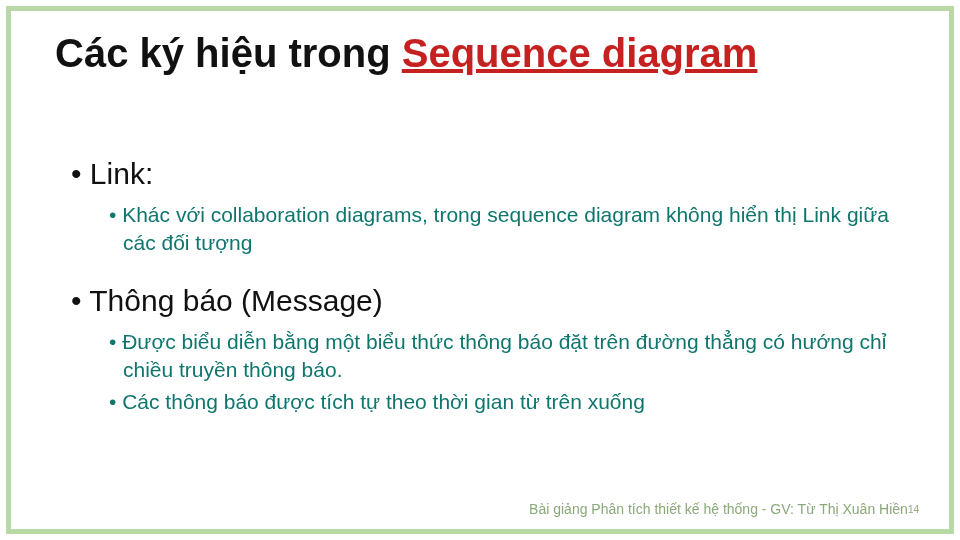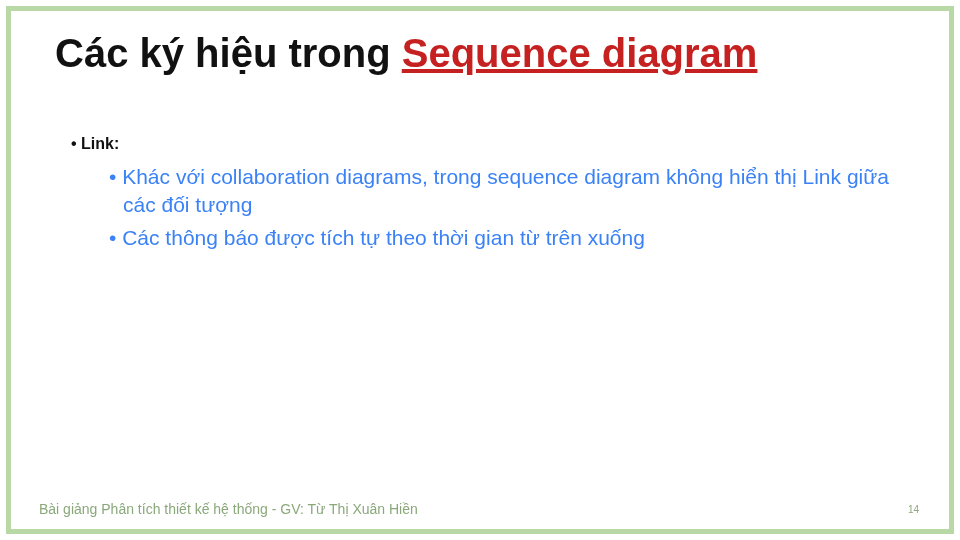--- a/index.html
+++ b/index.html
@@ -35,32 +35,32 @@
     color: #c62121;
     text-decoration: underline;
   }
   .content {
     position: absolute;
     top: 120px;
     left: 60px;
     right: 55px;
   }
   .h1 {
-    font-size: 16px;
-    font-weight: 700;
+    font-size: 30px;
+    font-weight: 400;
     color: #111;
-    margin-top: 4px;
+    margin-top: 26px;
     margin-bottom: 10px;
   }
   .h1::before {
     content: "• ";
   }
   .line {
     font-size: 21px;
-    color: #3b82f6;
+    color: #0f766e;
     margin-left: 38px;
     margin-bottom: 4px;
     line-height: 1.35;
     text-indent: -14px;
     padding-left: 14px;
   }
   .line::before {
     content: "• ";
   }
   .colon { color: #111; }
@@ -68,24 +68,23 @@
     position: absolute;
     bottom: 12px;
     left: 0;
     right: 0;
     display: flex;
     align-items: center;
     padding: 0 30px 0 0;
   }
   .footer-text {
     flex: 1;
-    text-align: left;
+    text-align: right;
     font-size: 14px;
     color: #8aa87a;
-    margin-left: 28px;
   }
   .page-num {
     font-size: 10px;
     color: #8aa87a;
   }
 </style>
 </head>
 <body>
 
 <div class="slide">
@@ -95,20 +94,22 @@
       <span>Các ký hiệu trong </span><span class="highlight">Sequence diagram</span>
     </div>
 
     <div class="content">
 
       <div class="h1">
         <span>Link</span><span class="colon">:</span>
       </div>
       <div class="line">Khác với  collaboration diagrams, trong sequence diagram không hiển thị Link giữa các đối tượng</div>
 
+      <div class="h1">Thông báo (Message)</div>
+      <div class="line">Được biểu diễn bằng một biểu thức thông báo đặt trên đường thẳng có hướng chỉ chiều truyền thông báo.</div>
       <div class="line">Các thông báo được tích tự theo thời gian từ trên xuống</div>
 
     </div>
 
     <div class="footer">
       <div class="footer-text">Bài giảng Phân tích thiết kế hệ thống - GV: Từ Thị Xuân Hiền</div>
       <div class="page-num">14</div>
     </div>
 
   </div>

